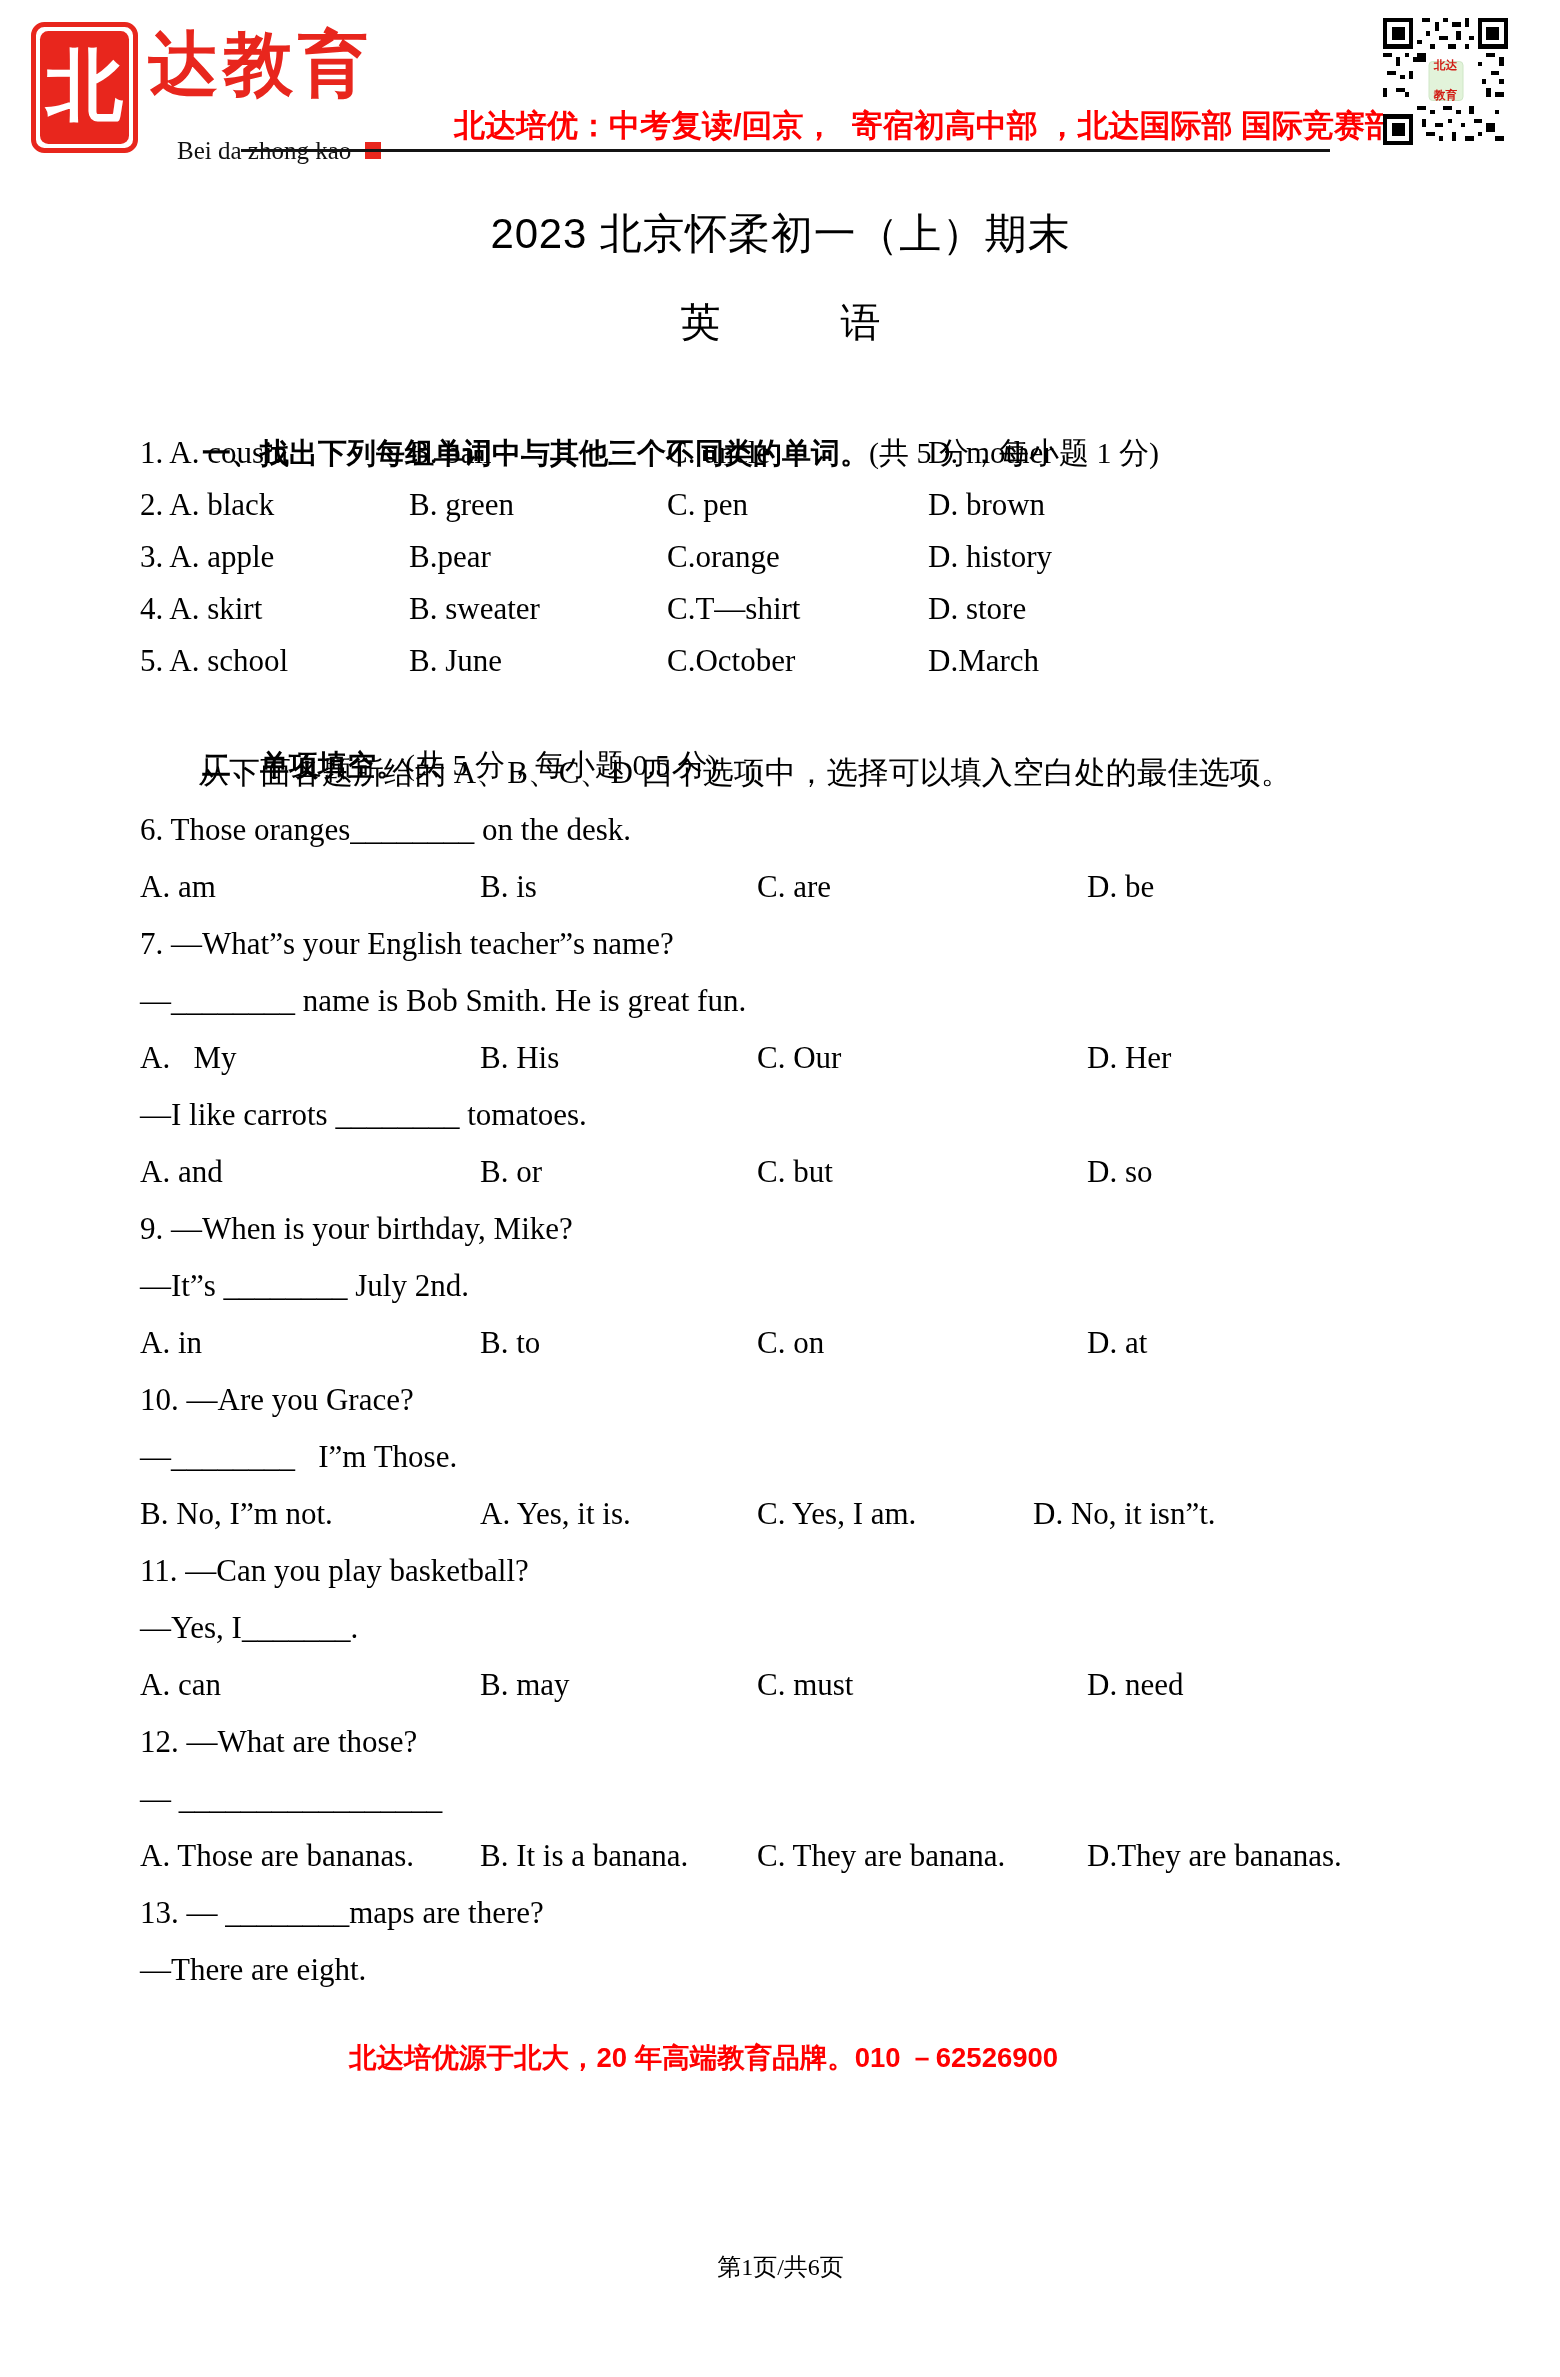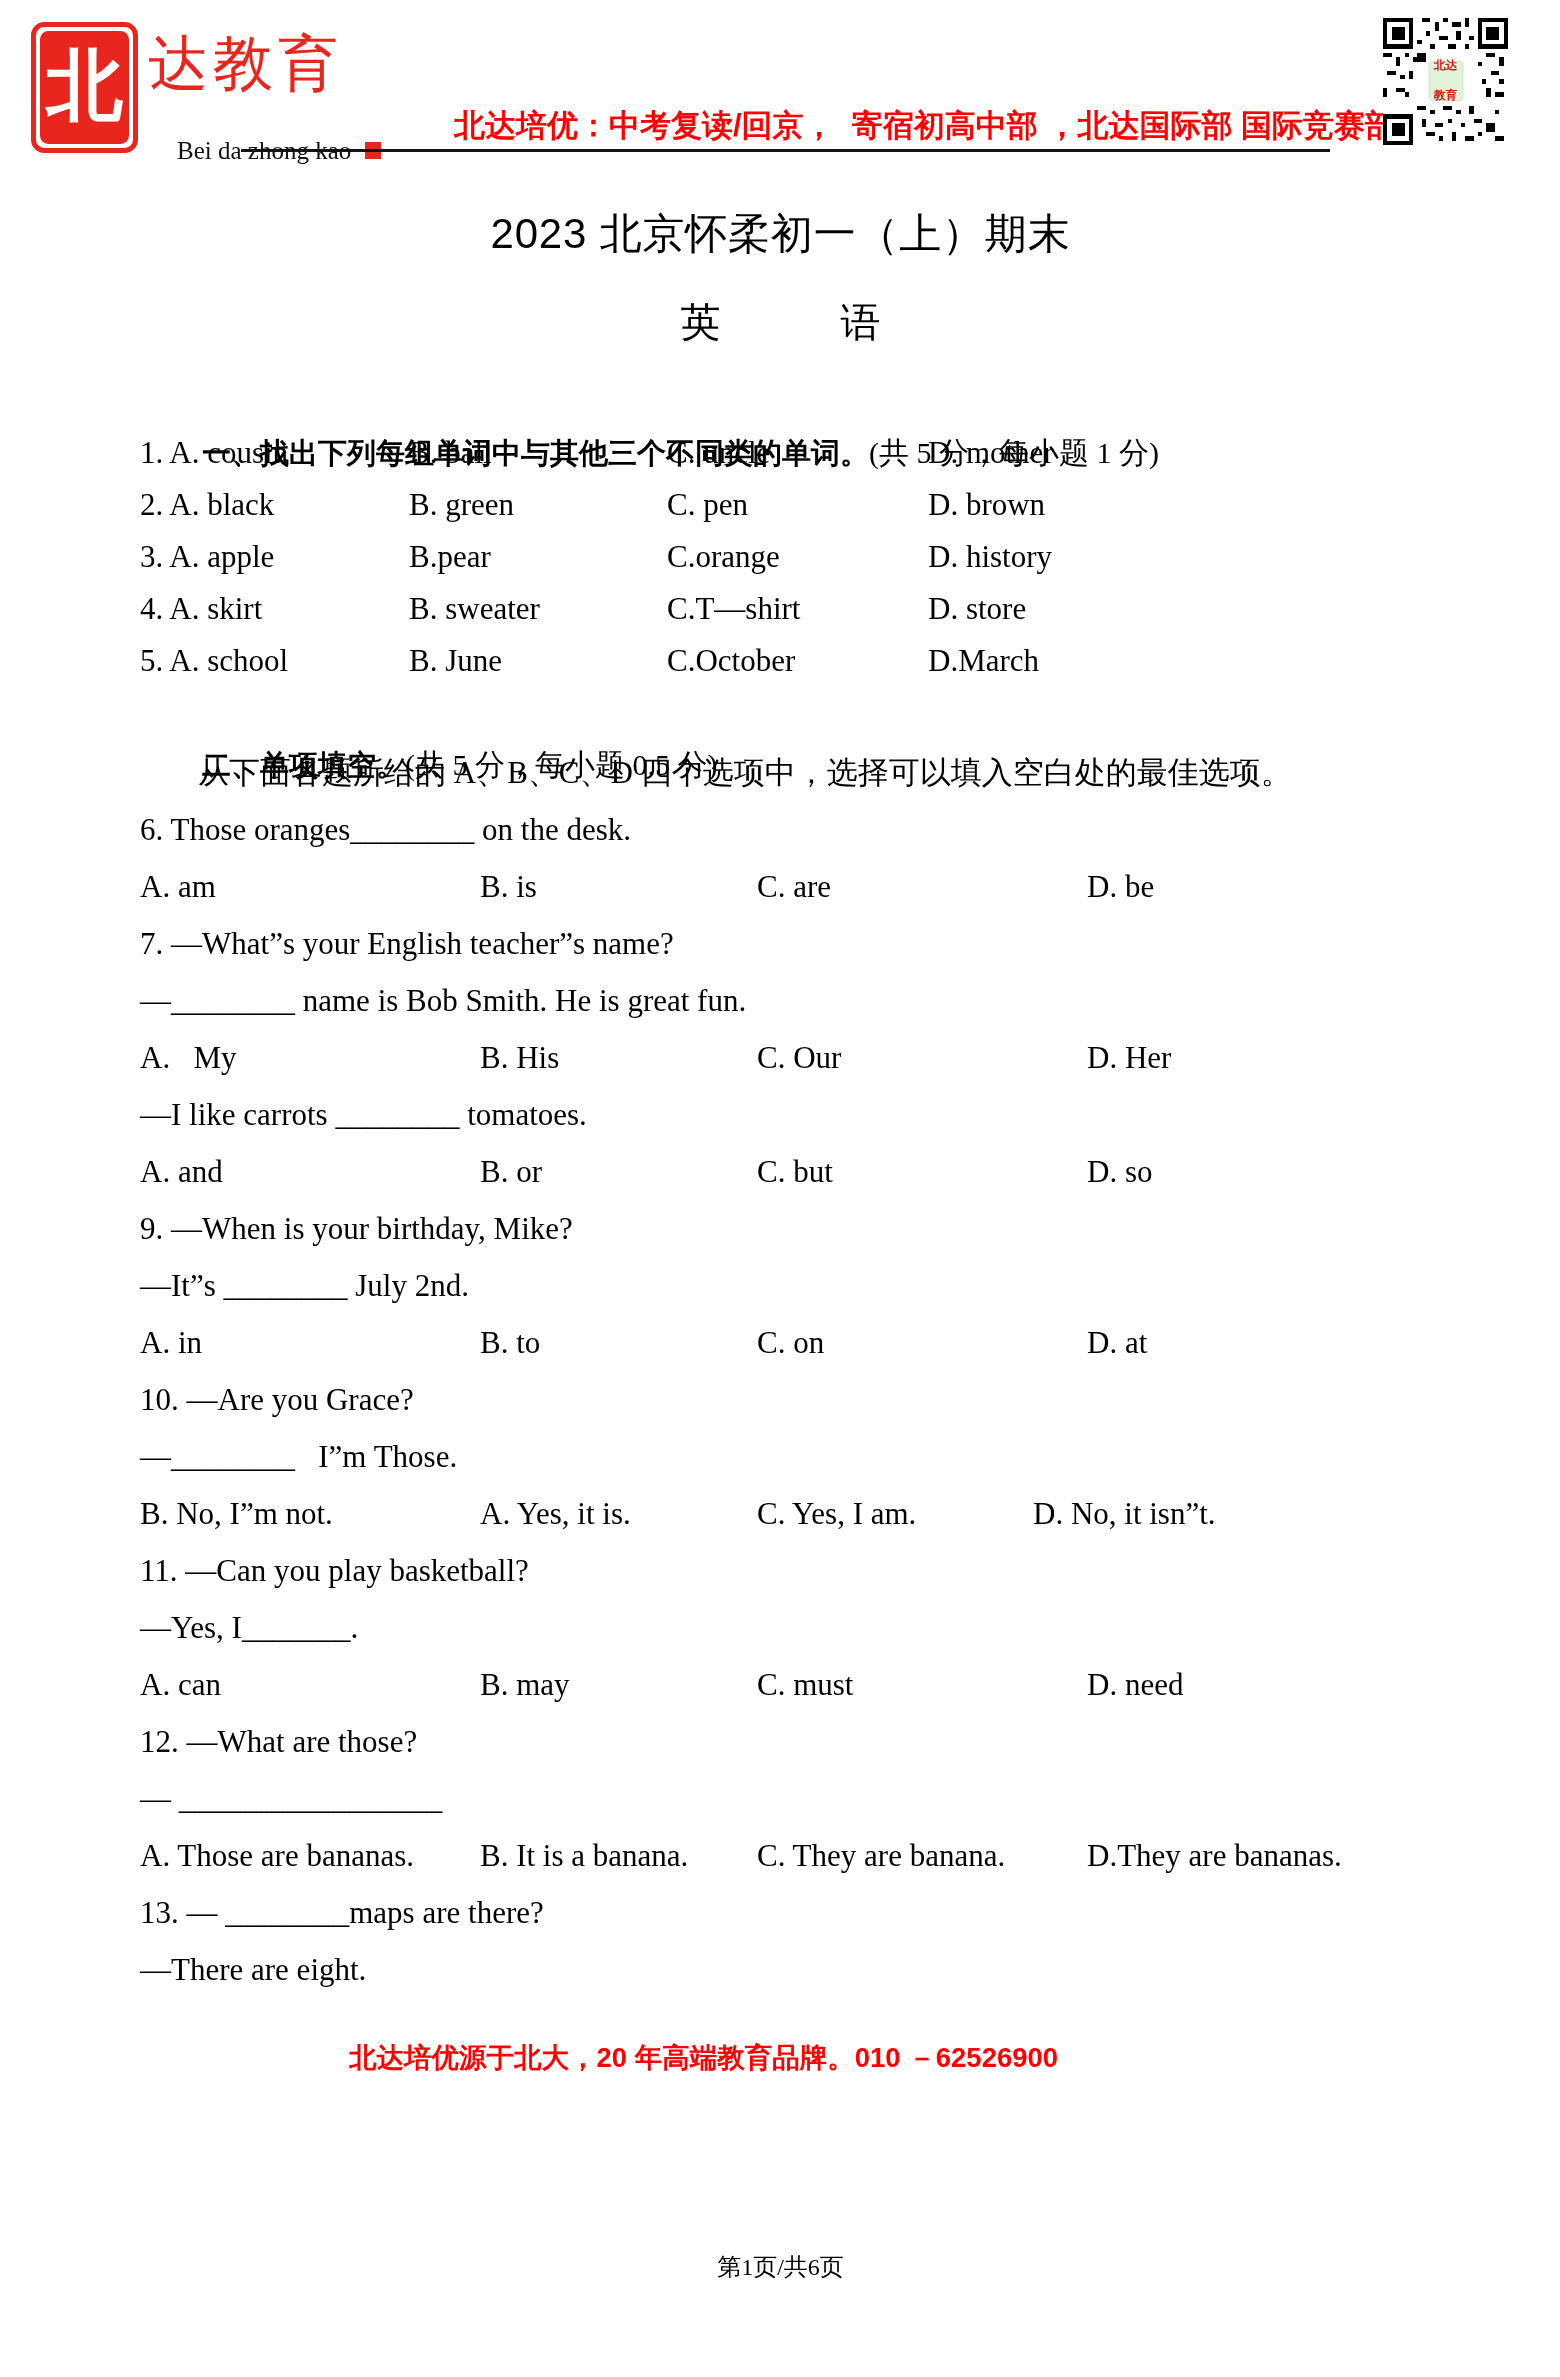--- a/index.html
+++ b/index.html
@@ -11,22 +11,22 @@
   .seal{
     position:absolute;left:31px;top:21.7px;width:107px;height:131px;box-sizing:border-box;
     border:5.8px solid #e8261d;border-radius:13.3px;padding:4.2px;background:#fff;
   }
   .seal-inner{
     width:100%;height:100%;background:#e8261d;border-radius:8.3px;
     display:flex;align-items:center;justify-content:center;
     color:#fff;font-size:77px;font-weight:700;font-family:"Liberation Sans",sans-serif;
   }
   .callig{
-    position:absolute;left:148px;top:18.3px;color:#e8261d;font-size:60px;line-height:93px;
-    font-weight:400;font-family:"Liberation Serif",serif;letter-spacing:5px;white-space:pre;
+    position:absolute;left:148px;top:18.3px;color:#e8261d;font-size:70px;line-height:93px;
+    font-weight:700;font-family:"Liberation Serif",serif;letter-spacing:5px;white-space:pre;
   }
   .brand-caption{
     position:absolute;left:152px;top:113px;font-size:25px;line-height:25px;color:#111;white-space:pre;
   }
   .red-sq{display:inline-block;width:16.7px;height:16.7px;background:#e8261d;margin-left:13.3px;vertical-align:baseline;}
   .tagline{
     position:absolute;left:454px;top:109px;font-size:31px;line-height:33px;font-weight:700;
     color:#ff0000;font-family:"Liberation Sans",sans-serif;white-space:pre;
   }
   .rule{position:absolute;left:241px;top:149px;width:1089px;height:3.3px;background:#141414;}

